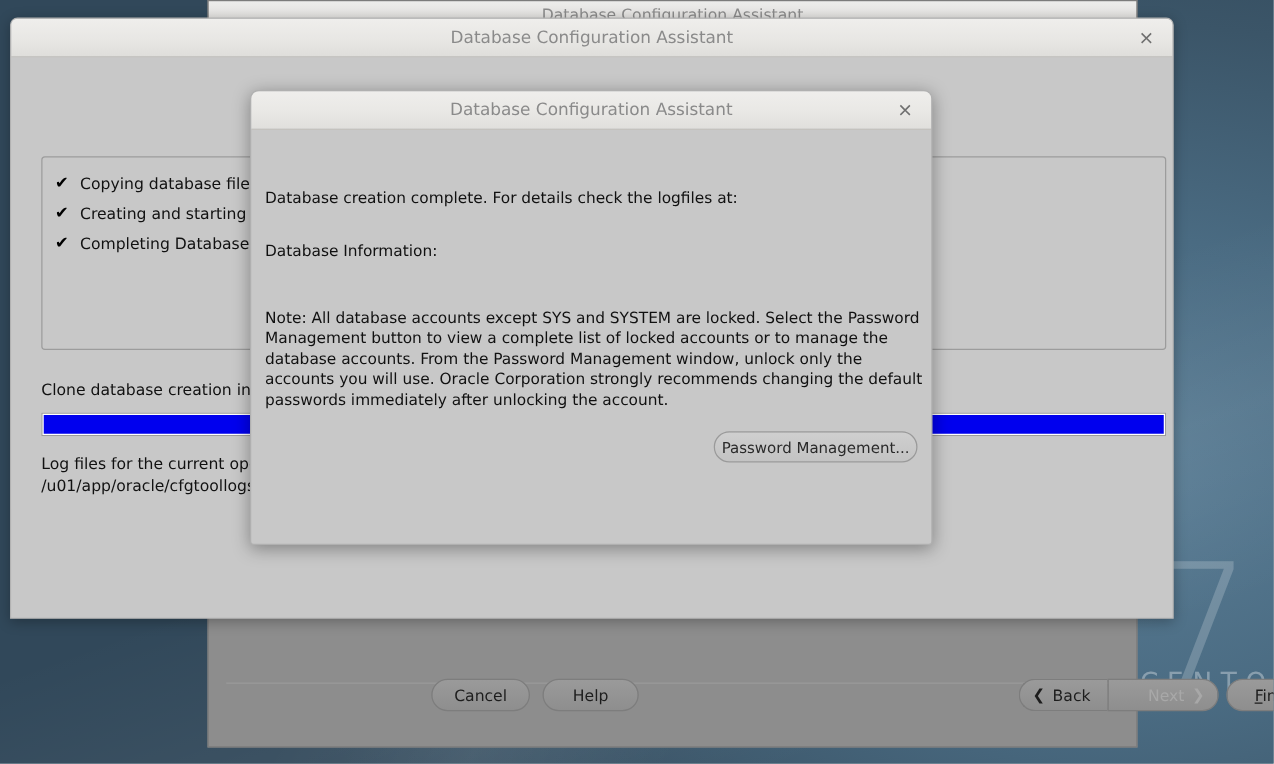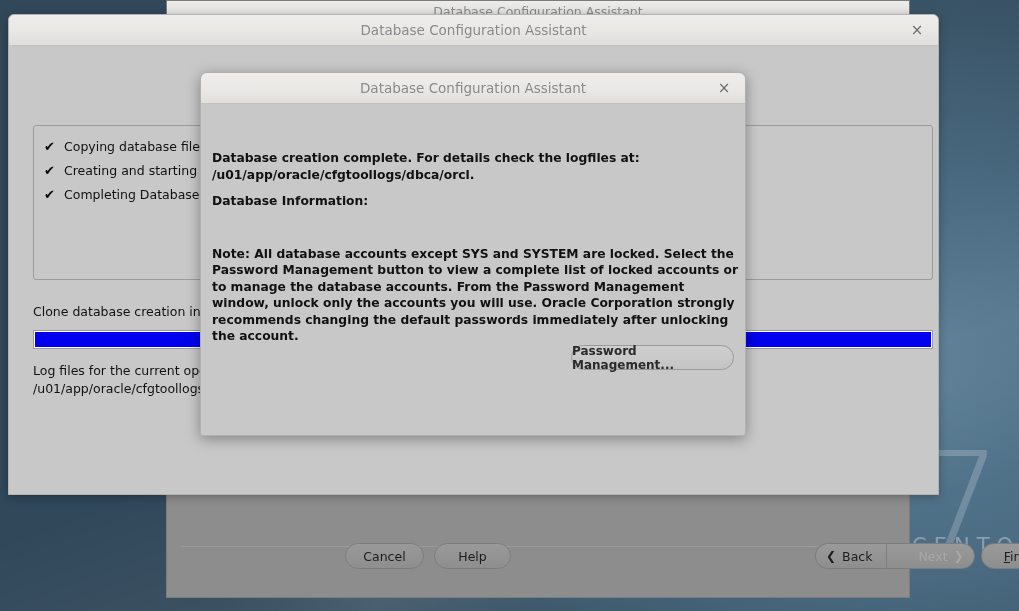--- a/index.html
+++ b/index.html
@@ -271,21 +271,20 @@
     justify-content: center;
   }
   .modal-title {
     font-size: 13.5px;
     color: #8a8a8a;
   }
   .modal-body {
     position: relative;
     height: 332px;
     padding: 16px;
-    font-weight: bold;
   }
 
   .para {
     position: absolute;
     font-size: 12.3px;
     color: #111;
     line-height: 16.6px;
   }
   .p-complete { left: 11px; top: 46px; width: 520px; }
   .p-dbinfo-head { left: 11px; top: 89px; }
@@ -416,21 +415,20 @@
 
   <div class="modal">
     <div class="modal-titlebar">
       <span class="modal-title">Database Configuration Assistant</span>
       <span class="titlebar-close">×</span>
     </div>
     <div class="modal-body">
 
       <div class="para p-complete">
         <div>Database creation complete. For details check the logfiles at:</div>
-        <div> /u01/app/oracle/cfgtoollogs/dbca/orcl.</div>
       </div>
 
       <div class="para p-dbinfo-head">Database Information:</div>
 
 
       <div class="para p-note">Note: All database accounts except SYS and SYSTEM are locked. Select the Password Management button to view a complete list of locked accounts or to manage the database accounts. From the Password Management window, unlock only the accounts you will use. Oracle Corporation strongly recommends changing the default passwords immediately after unlocking the account.</div>
 
       <div class="btn-pwdmgmt">
         <span>Password Management...</span>
       </div>

